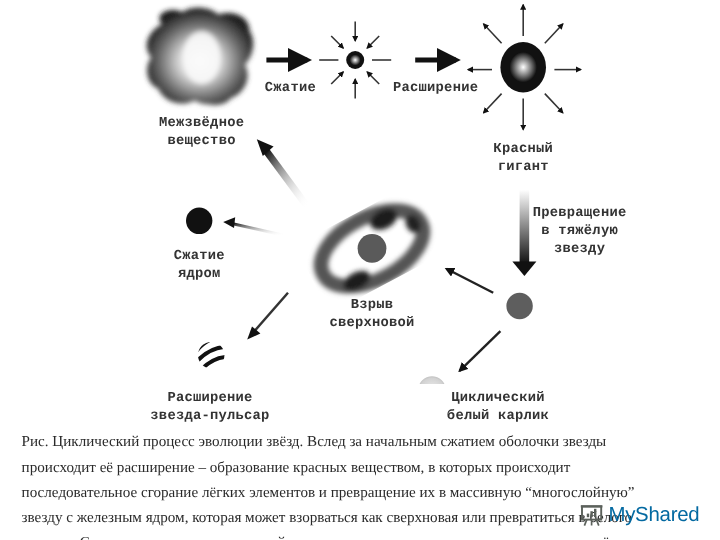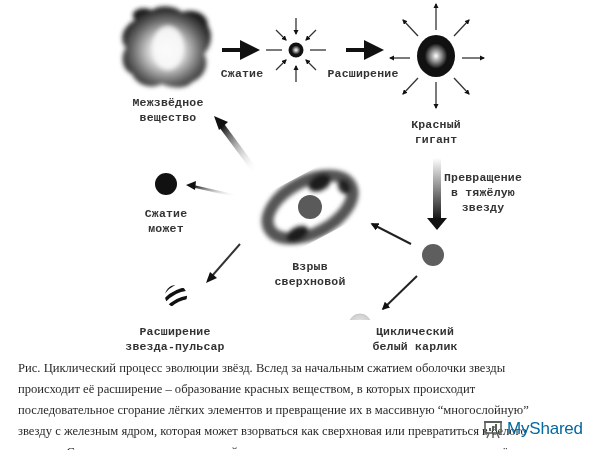--- a/index.html
+++ b/index.html
@@ -159,27 +159,27 @@
   </div>
   <div class="lbl" style="left:396px; top:117px; width:80px;">
     <span>Красный</span>
     <span>гигант</span>
   </div>
   <div class="lbl" style="left:438px; top:170px; width:90px;">
     <span>Превращение</span>
     <span>в тяжёлую</span>
     <span>звезду</span>
   </div>
-  <div class="lbl" style="left:270px; top:259px; width:80px;text-align:center;">
+  <div class="lbl" style="left:270px; top:247px; width:80px;text-align:center;">
     <span>Взрыв</span>
     <span>сверхновой</span>
   </div>
   <div class="lbl" style="left:136px; top:206px; width:60px;">
     <span>Сжатие</span>
-    <span>может</span>
+    <span>ядром</span>
   </div>
   <div class="lbl" style="left:125px; top:324px; width:100px;">
     <span>Расширение</span>
     <span>звезда-пульсар</span>
   </div>
   <div class="lbl" style="left:370px; top:324px; width:90px;">
     <span>Циклический</span>
     <span>белый карлик</span>
   </div>
 </div>

